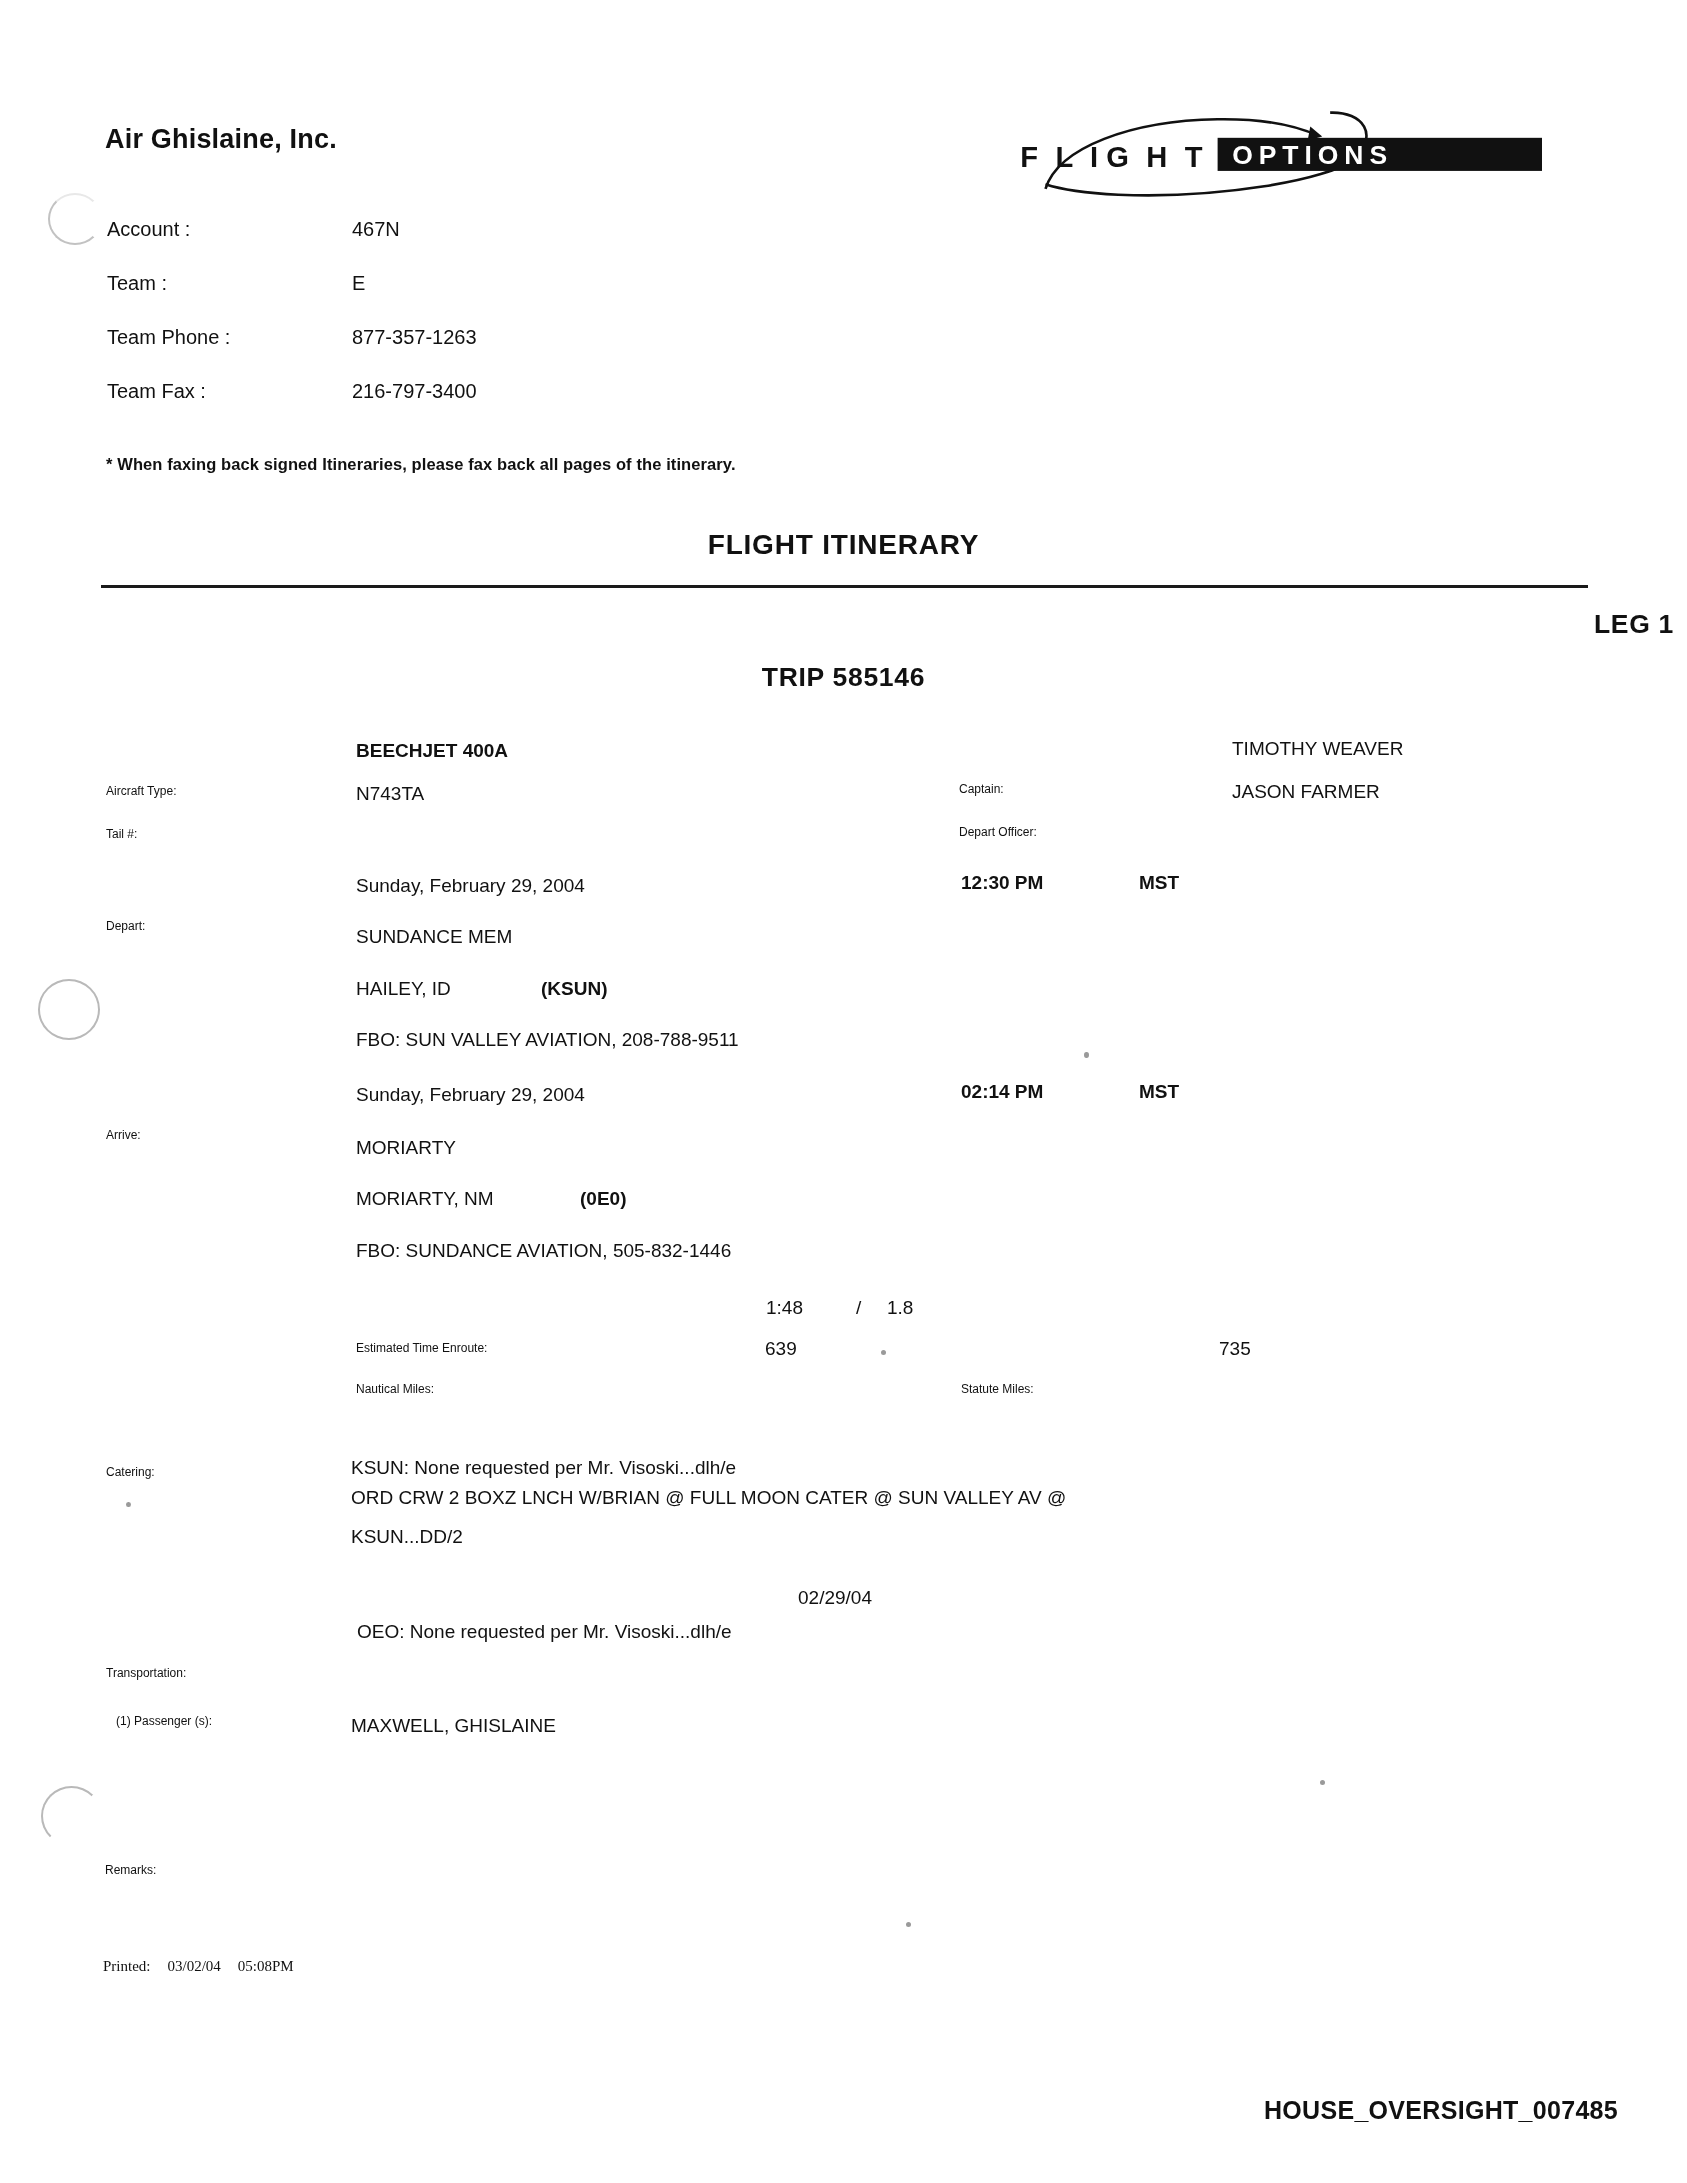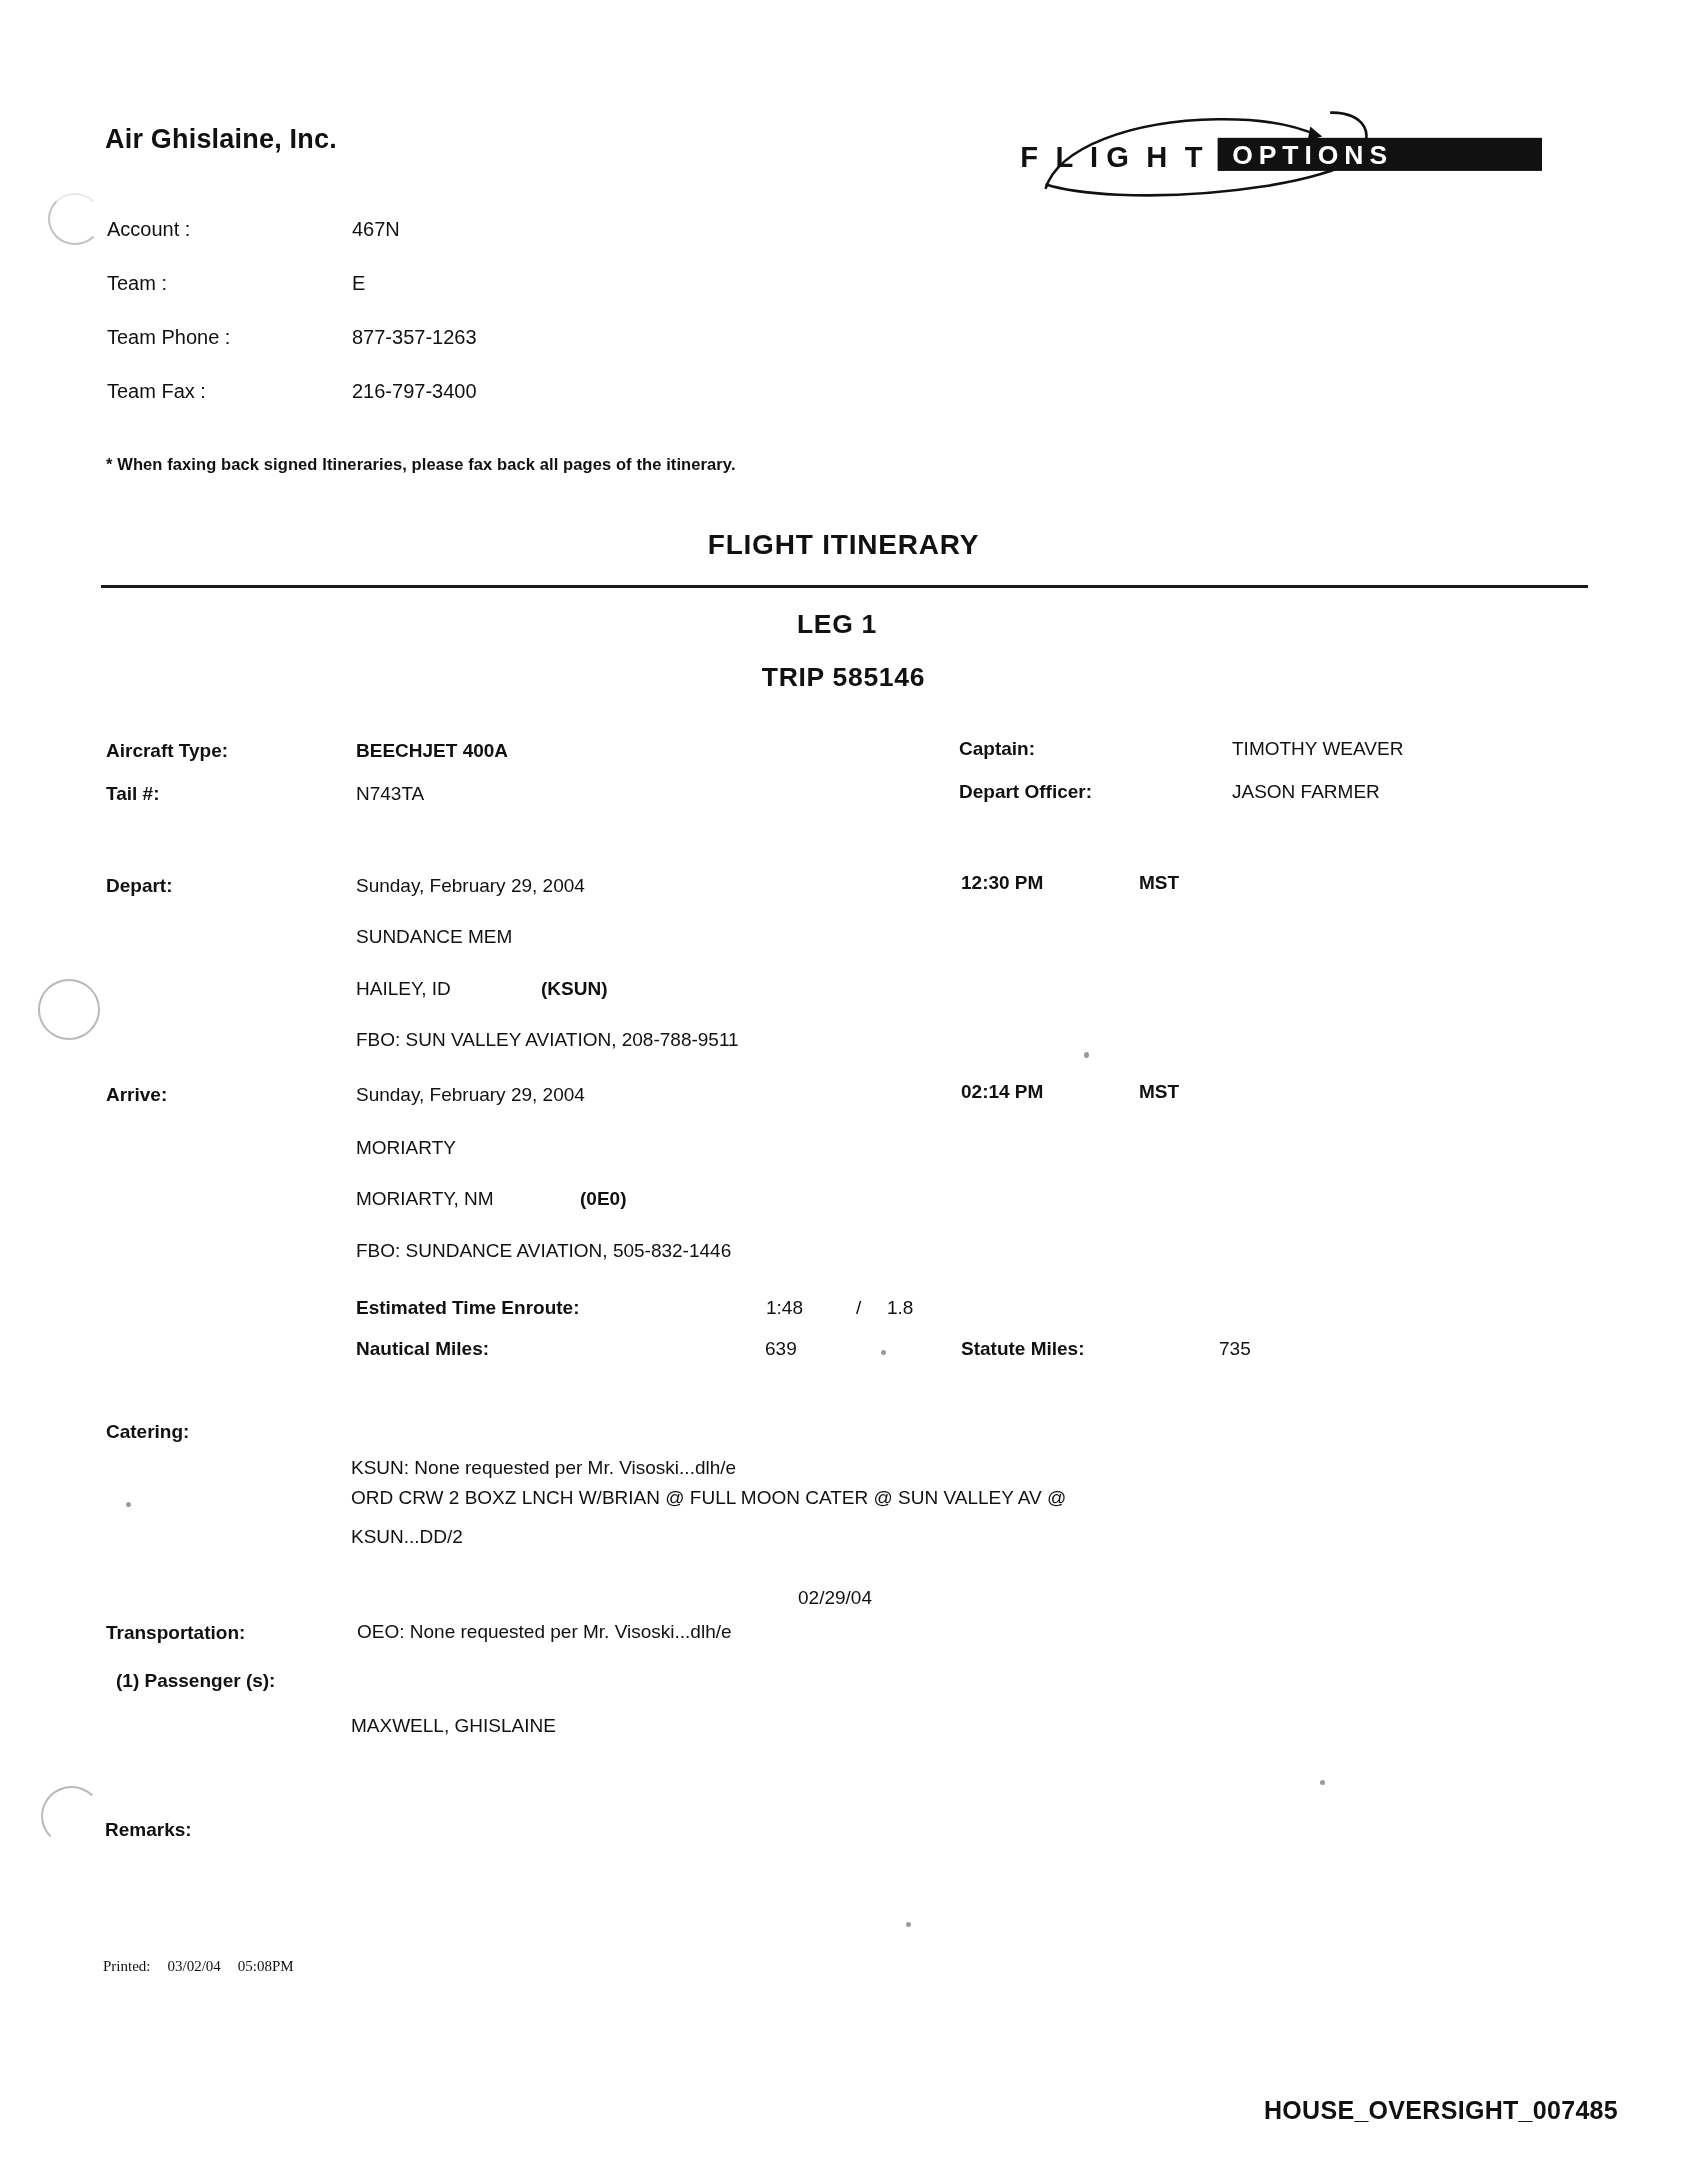--- a/index.html
+++ b/index.html
@@ -91,41 +91,42 @@
     width: 1487px;
     height: 2.6px;
     background: #1a1a1a;
   }
 
   .leg-line {
     position: absolute;
     left: 0;
     top: 609px;
     width: 1674px;
+    text-align: right;
+    font-size: 26.5px;
+    font-weight: bold;
+    letter-spacing: 0.7px;
+  }
+  .trip-line {
+    position: absolute;
+    left: 0;
+    top: 662px;
+    width: 1687px;
     text-align: center;
     font-size: 26.5px;
     font-weight: bold;
     letter-spacing: 0.7px;
   }
-  .trip-line {
-    position: absolute;
-    left: 0;
-    top: 662px;
-    width: 1687px;
-    text-align: center;
-    font-size: 26.5px;
-    font-weight: bold;
-    letter-spacing: 0.7px;
-  }
 
   
   .lbl {
     position: absolute;
-    font-size: 19px;
-    font-weight: bold;
+    font-size: 12px;
+    font-weight: normal;
+    margin-top: 44px;
   }
   .val {
     position: absolute;
     font-size: 19px;
   }
   .val-b {
     position: absolute;
     font-size: 19px;
     font-weight: bold;
   }

